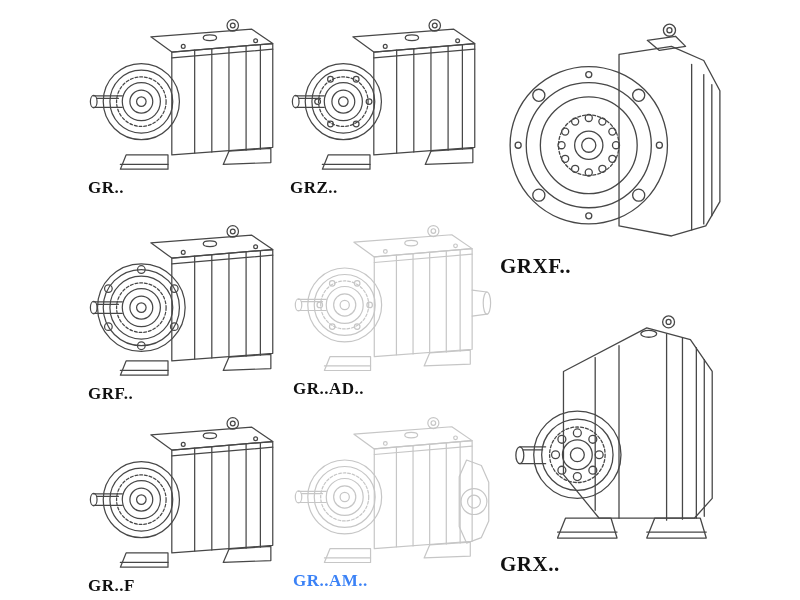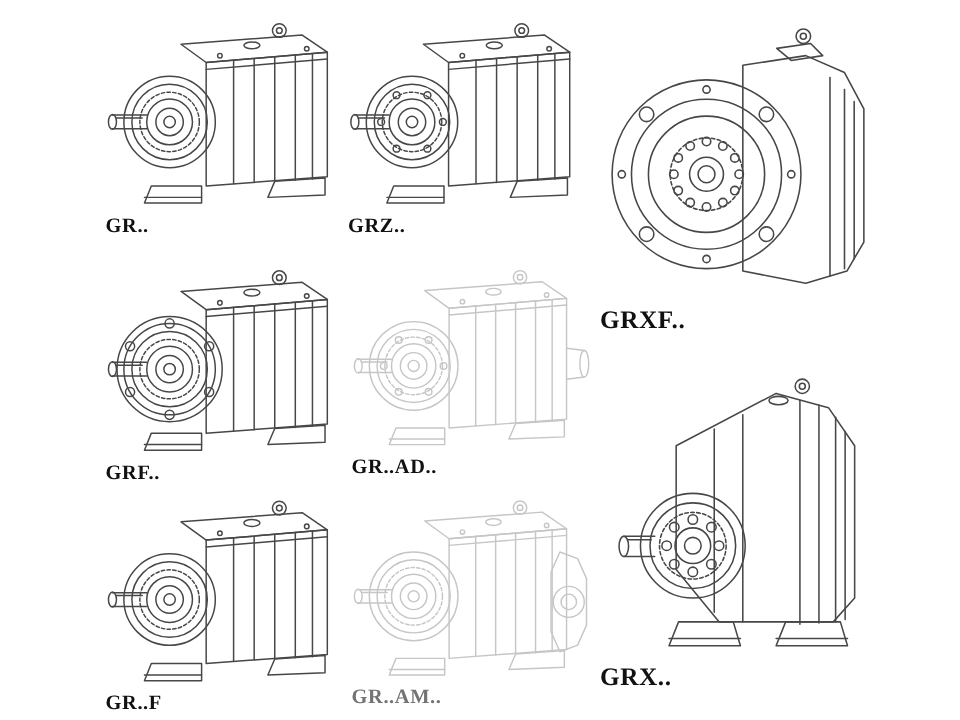--- a/index.html
+++ b/index.html
@@ -218,16 +218,16 @@
     </svg>
     <div class="model-label">GR..F</div>
   </div>
 
   <div class="figure light" style="left:293px;top:412px;width:205px;">
     <svg viewBox="0 0 222 168" width="205">
       <g fill="none" stroke="currentColor" stroke-width="1.3" stroke-linejoin="round" stroke-linecap="round">
         <use href="#gb-iso-am"></use>
       </g>
     </svg>
-    <div class="model-label" style="color:#737373">GR..AM..</div>
+    <div class="model-label" style="color:#3b82f6">GR..AM..</div>
   </div>
 
 </div>
 
 </body></html>

